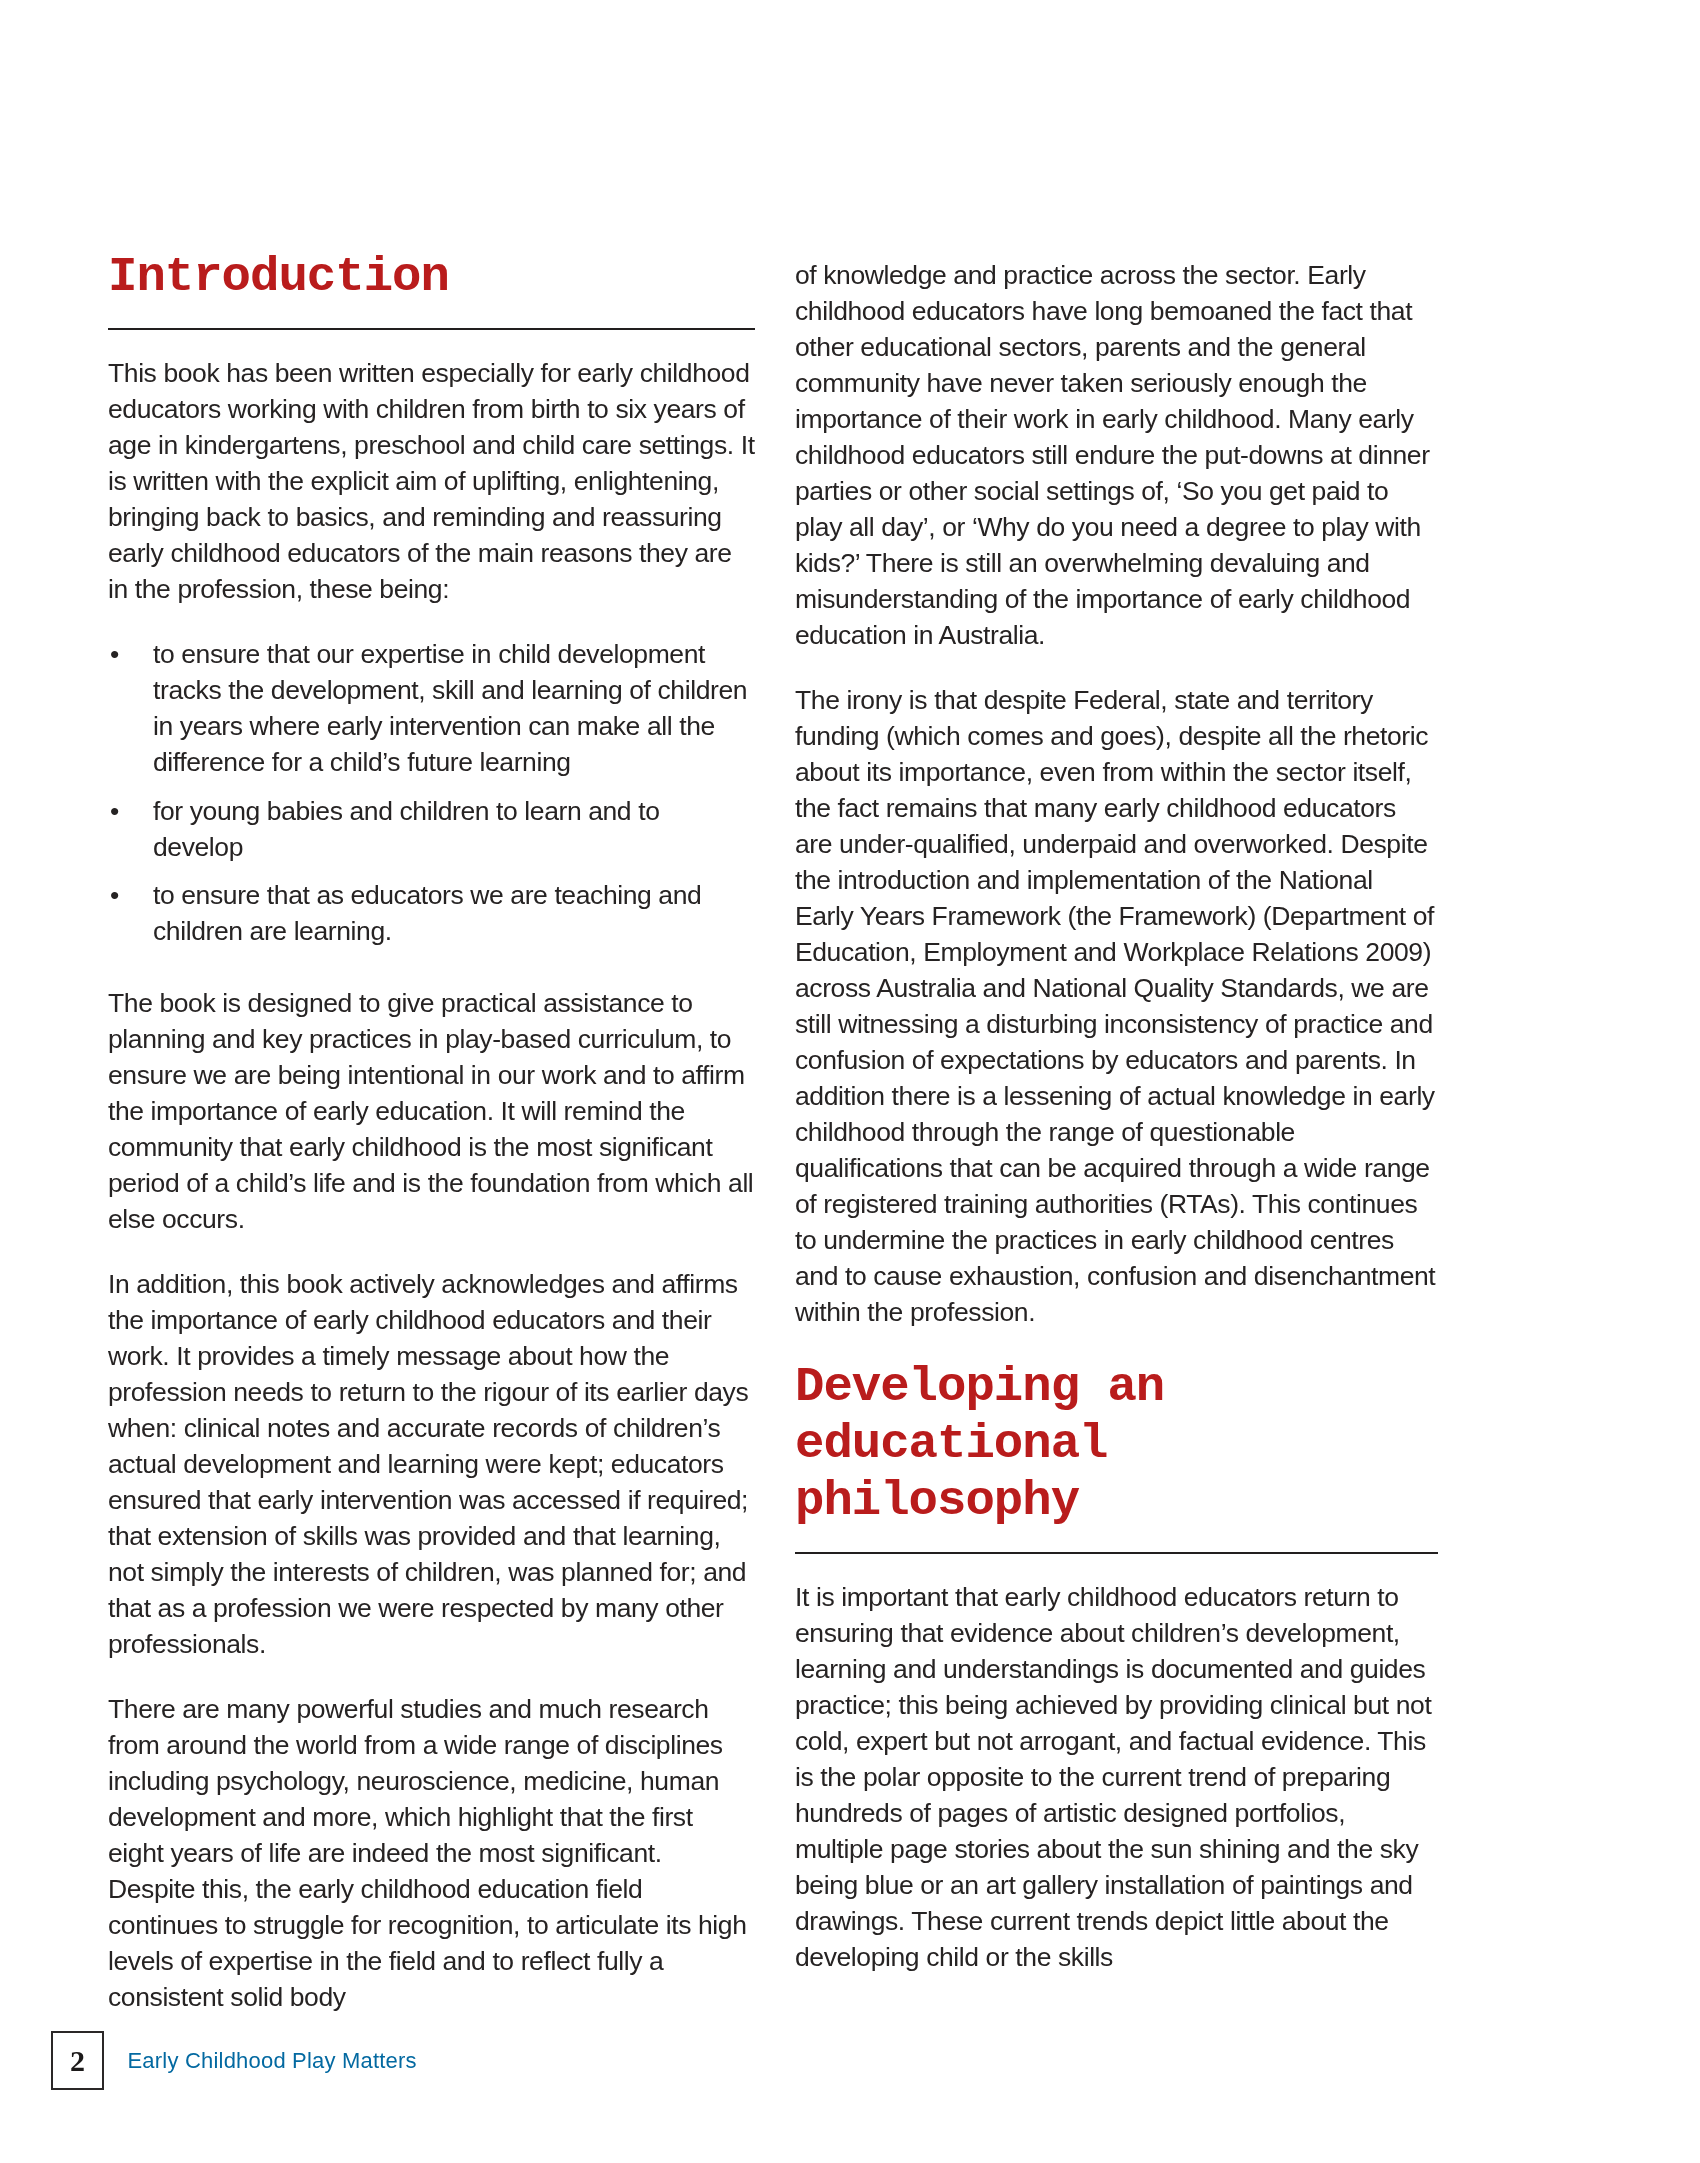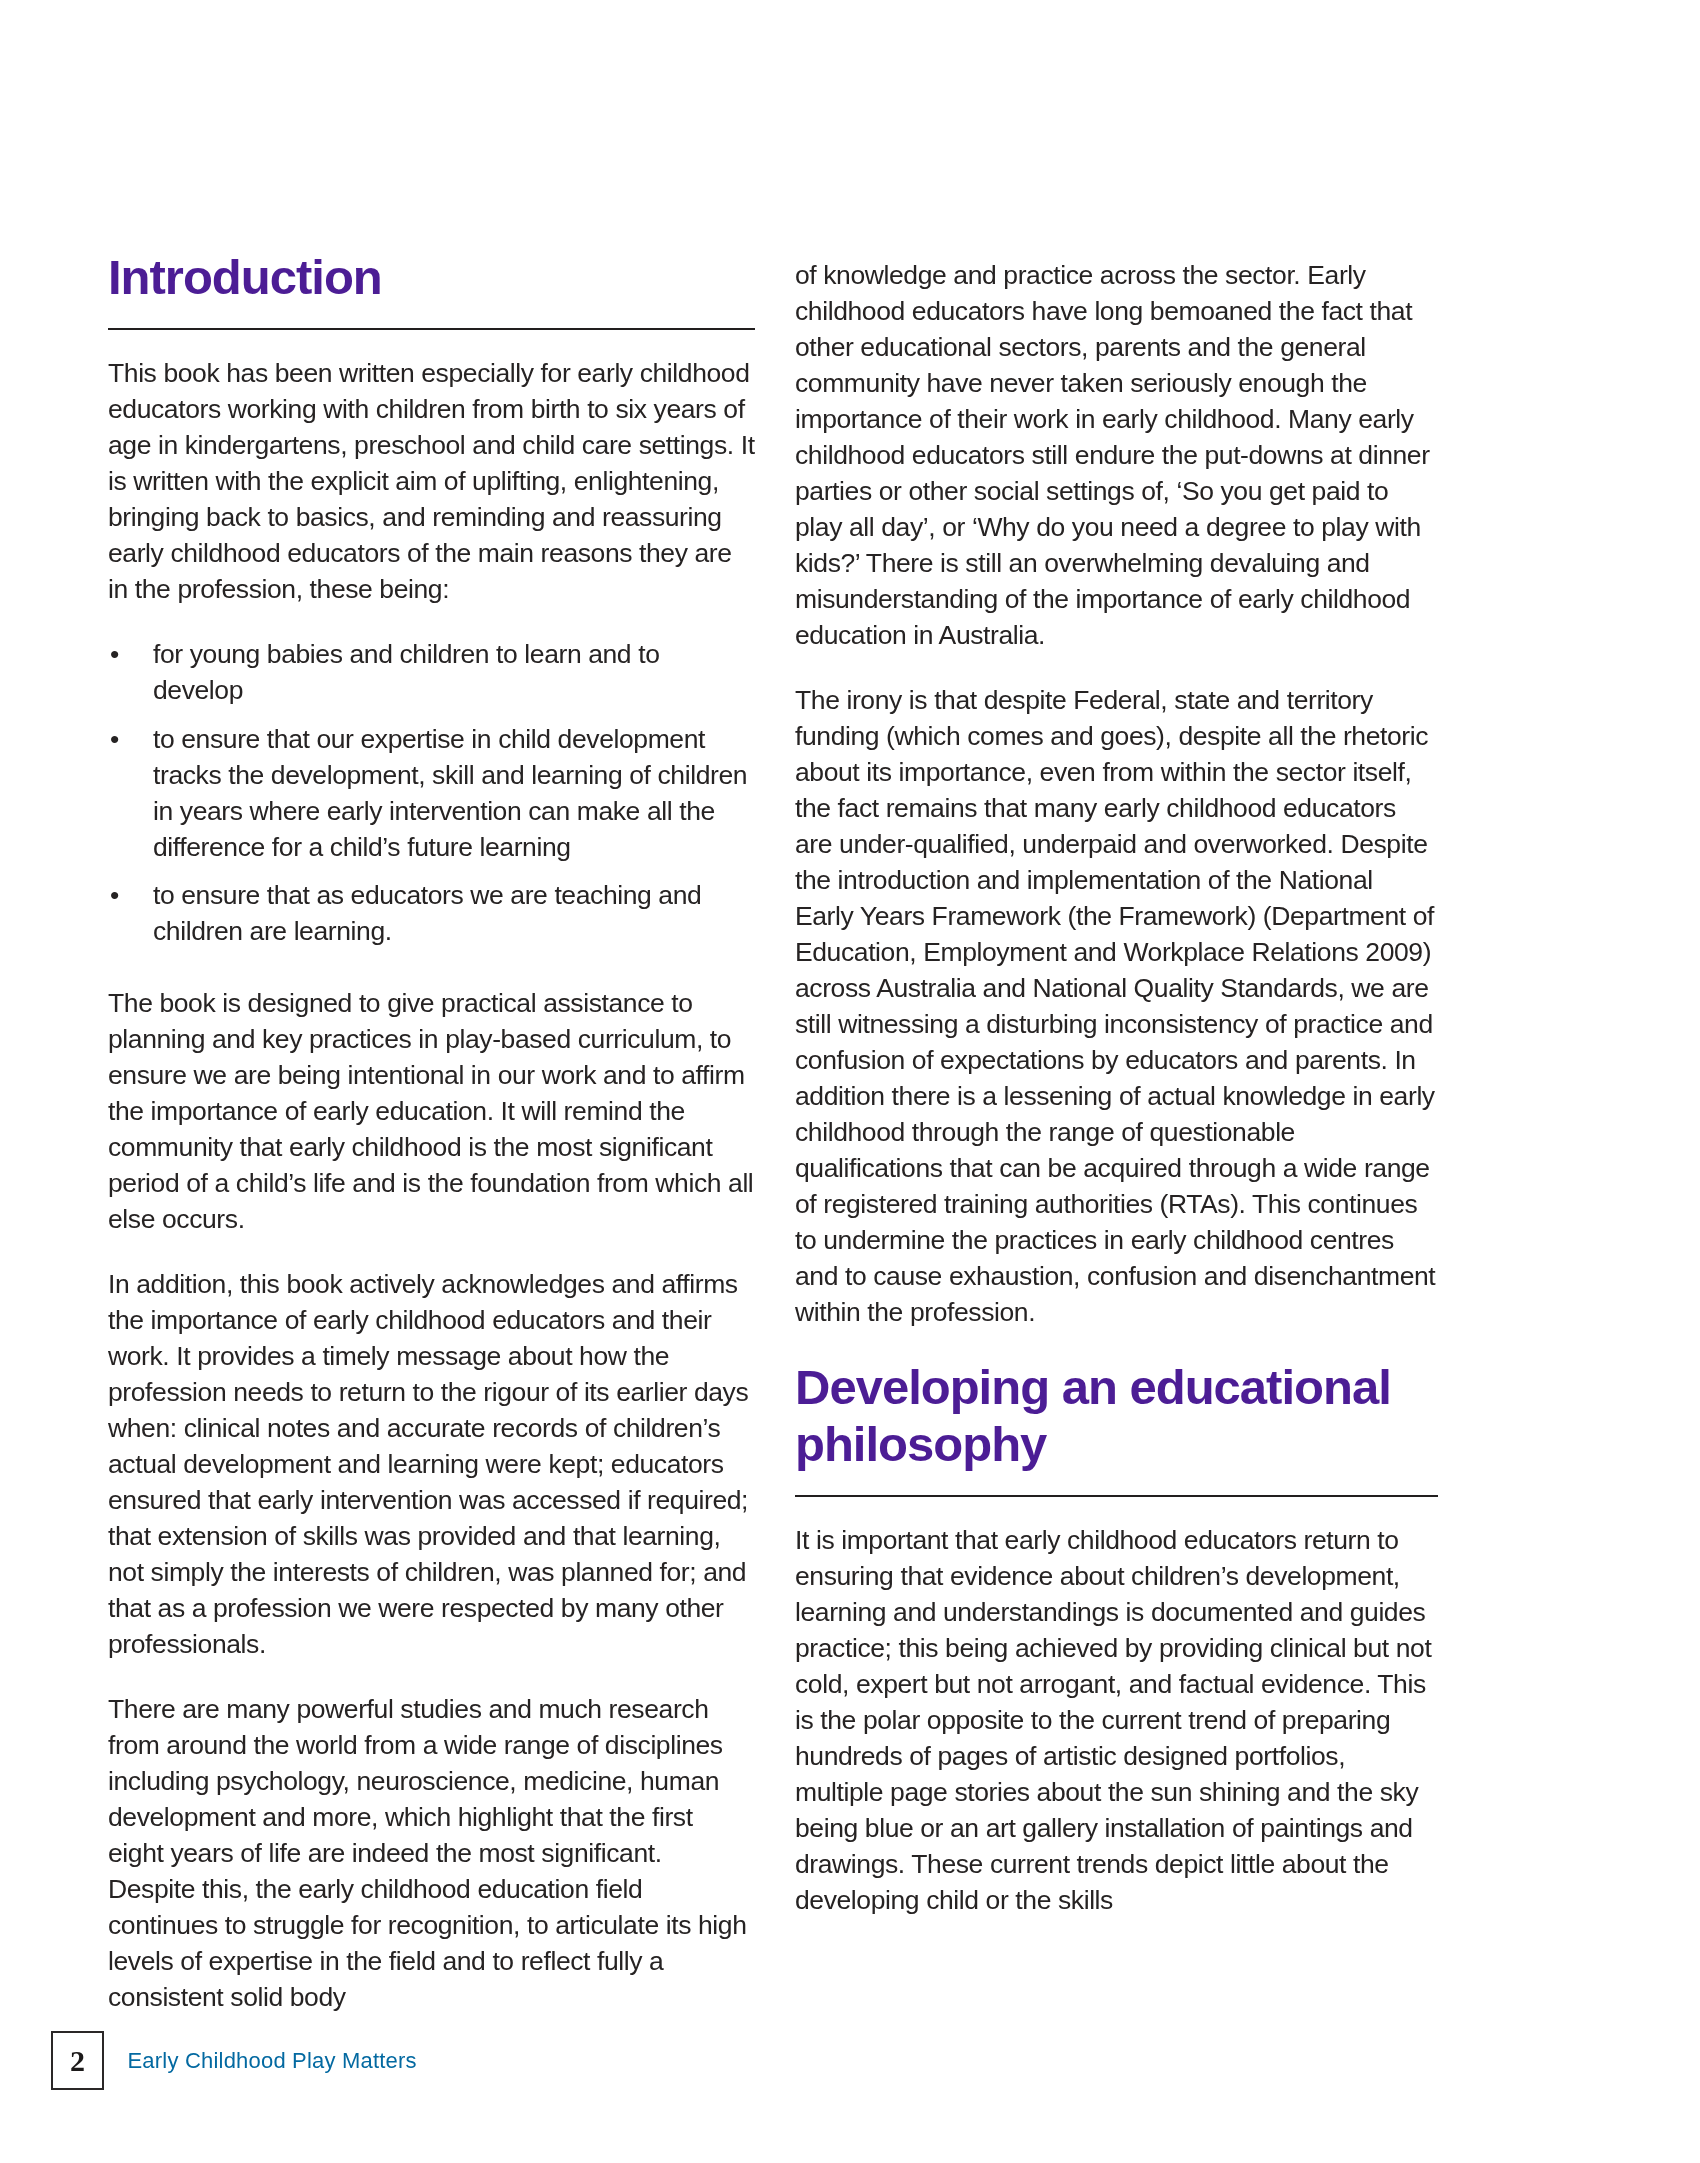--- a/index.html
+++ b/index.html
@@ -13,26 +13,26 @@
     color: #221f1f;
     font-family: "Liberation Sans", sans-serif;
     overflow: hidden;
   }
 
   .column { position: absolute; top: 249px; }
   .column-left  { left: 108px; width: 647px; }
   .column-right { left: 795px; width: 643px; top: 257px; }
 
   .section-heading {
-    font-family: Liberation Sans, sans-serif;
+    font-family: Liberation Mono, monospace;
     font-weight: bold;
     font-size: 49px;
     line-height: 57px;
     letter-spacing: -1px;
-    color: #4c1d95;
+    color: #b91c1c;
     margin: 0 0 25.5px 0;
     padding-bottom: 21.6px;
     border-bottom: 2.9px solid #221f1f;
     white-space: pre-line;
   }
   .column-right .section-heading { }
 
   .body-text, .bullet-list li {
     font-size: 26.5px;
     line-height: 36px;
@@ -90,22 +90,22 @@
 <body>
 
 <div class="page">
 
   <section class="column column-left">
     <h1 class="section-heading">Introduction</h1>
 
     <p class="body-text">This book has been written especially for early childhood educators working with children from birth to six years of age in kindergartens, preschool and child care settings. It is written with the explicit aim of uplifting, enlightening, bringing back to basics, and reminding and reassuring early childhood educators of the main reasons they are in the profession, these being:</p>
 
     <ul class="bullet-list">
+        <li>to ensure that our expertise in child development tracks the development, skill and learning of children in years where early intervention can make all the difference for a child’s future learning</li>
         <li>for young babies and children to learn and to develop</li>
-        <li>to ensure that our expertise in child development tracks the development, skill and learning of children in years where early intervention can make all the difference for a child’s future learning</li>
         <li>to ensure that as educators we are teaching and children are learning.</li>
       </ul>
 
     <div class="para-group">
         <p class="body-text">The book is designed to give practical assistance to planning and key practices in play-based curriculum, to ensure we are being intentional in our work and to affirm the importance of early education. It will remind the community that early childhood is the most significant period of a child’s life and is the foundation from which all else occurs.</p>
         <p class="body-text">In addition, this book actively acknowledges and affirms the importance of early childhood educators and their work. It provides a timely message about how the profession needs to return to the rigour of its earlier days when: clinical notes and accurate records of children’s actual development and learning were kept; educators ensured that early intervention was accessed if required; that extension of skills was provided and that learning, not simply the interests of children, was planned for; and that as a profession we were respected by many other professionals.</p>
         <p class="body-text">There are many powerful studies and much research from around the world from a wide range of disciplines including psychology, neuroscience, medicine, human development and more, which highlight that the first eight years of life are indeed the most significant. Despite this, the early childhood education field continues to struggle for recognition, to articulate its high levels of expertise in the field and to reflect fully a consistent solid body</p>
       </div>
   </section>
 

